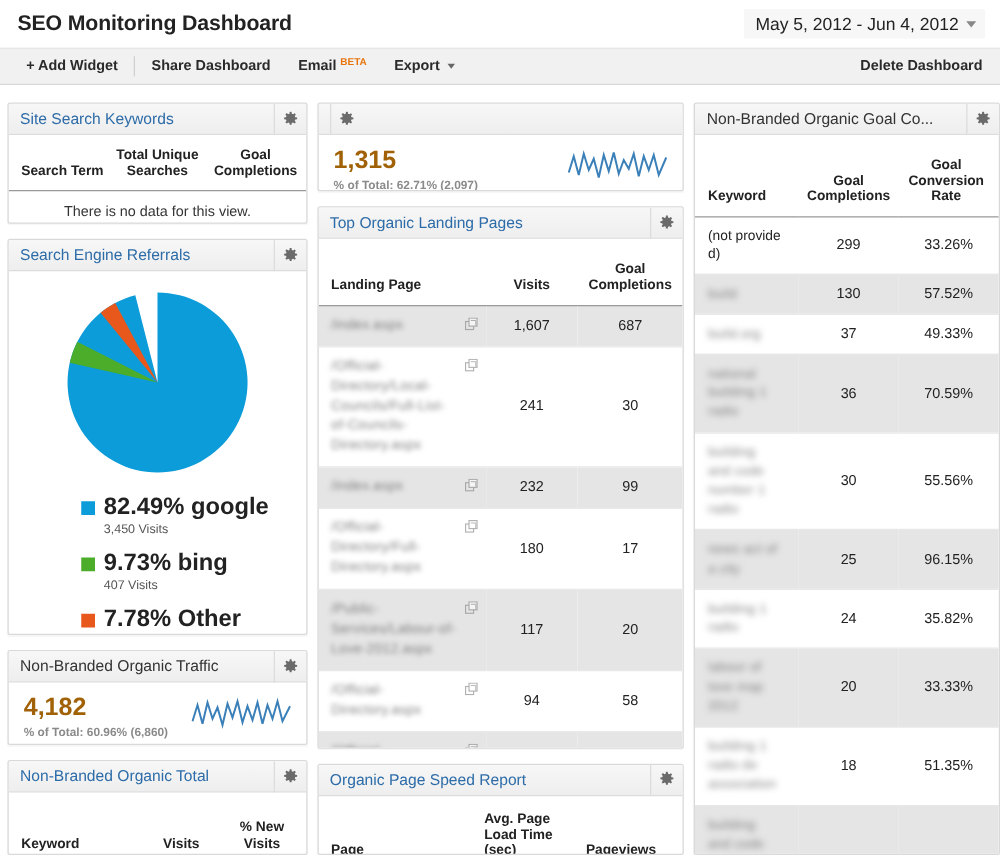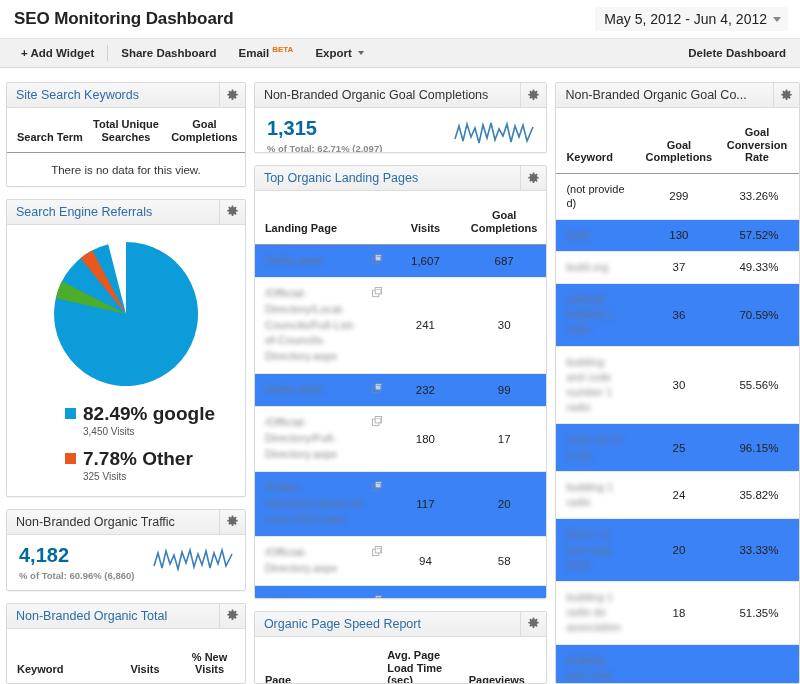--- a/index.html
+++ b/index.html
@@ -134,21 +134,21 @@
   }
   table.gt th.left { text-align: left; padding-left: 10px; }
   table.gt td {
     font-size: 11.5px; color:#222;
     padding: 8px 4px;
     border-bottom: 1px solid #e8e8e8;
     text-align: center;
     vertical-align: middle;
   }
   table.gt td.left { text-align: left; padding-left: 10px; }
-  table.gt tr.alt td { background: #3b82f6; }
+  table.gt tr.alt td { background: #e5e5e5; }
   .nodata {
     font-size: 11.5px; color:#333; text-align:center;
     padding: 11px 4px 12px 4px;
     border-bottom: 1px solid #e8e8e8;
   }
 
   
   .redact {
     display:inline-block;
     color: rgba(110,110,110,0.85);
@@ -165,21 +165,21 @@
   .lp-text { flex:1; min-width:0; }
   .ext-ico { flex-shrink:0; margin-top:1px; opacity:.65; }
 
   
   .metric-body {
     display:flex; align-items:center;
     padding: 9px 12px 12px 12px;
     min-height: 58px;
   }
   .metric-left { flex:1; }
-  .metric-big { font-size: 20px; font-weight: bold; color:#0369a1; line-height:1.1; }
+  .metric-big { font-size: 20px; font-weight: bold; color:#a16207; line-height:1.1; }
   .metric-sub { font-size: 9.5px; color:#8a8a8a; font-weight:bold; margin-top:4px; }
   .spark { flex-shrink:0; }
 
   
   .pie-body { padding: 14px 10px 14px 10px; }
   .pie-wrap { display:flex; justify-content:center; }
   .legend { margin: 14px 0 0 48px; }
   .lg-row { margin-bottom: 11px; }
   .lg-top { display:flex; align-items:center; gap:7px; }
   .lg-sw { width:11px; height:11px; flex-shrink:0; }
@@ -266,20 +266,27 @@
           <div class="legend">
             <div class="lg-row">
               <div class="lg-top">
                 <span class="lg-sw" style="background:#0c9cda"></span>
                 <span class="lg-label">82.49% google</span>
               </div>
               <div class="lg-sub">3,450 Visits</div>
             </div>
             <div class="lg-row">
               <div class="lg-top">
+                <span class="lg-sw" style="background:#4bad2a"></span>
+                <span class="lg-label">9.73% bing</span>
+              </div>
+              <div class="lg-sub">407 Visits</div>
+            </div>
+            <div class="lg-row">
+              <div class="lg-top">
                 <span class="lg-sw" style="background:#e8571b"></span>
                 <span class="lg-label">7.78% Other</span>
               </div>
               <div class="lg-sub">325 Visits</div>
             </div>
           </div>
         </div>
       </div>
 
       <div class="widget">
@@ -327,21 +334,20 @@
           </table>
         </div>
       </div>
 
     </div>
 
     <div class="col col-2">
 
       <div class="widget">
         <div class="w-head">
-          <div class="w-title plain">Non-Branded Organic Goal Completions</div>
           <div class="gear">
             <svg width="13" height="13" viewBox="0 0 16 16">
                 <path fill="#6b6b6b" d="M8 5.2A2.8 2.8 0 1 0 8 10.8 2.8 2.8 0 1 0 8 5.2zm0 1.4a1.4 1.4 0 1 1 0 2.8 1.4 1.4 0 0 1 0-2.8z"></path>
                 <path fill="#6b6b6b" d="M7.1 0.6h1.8l0.25 1.85 1.25 0.52 1.5-1.12 1.27 1.27-1.12 1.5 0.52 1.25L14.4 6.1v1.8l-1.85 0.25-0.52 1.25 1.12 1.5-1.27 1.27-1.5-1.12-1.25 0.52L8.9 13.4H7.1l-0.25-1.85-1.25-0.52-1.5 1.12-1.27-1.27 1.12-1.5L3.43 8.15 1.6 7.9V6.1l1.83-0.25 0.52-1.25-1.12-1.5 1.27-1.27 1.5 1.12 1.25-0.52z"></path>
               </svg>
           </div>
         </div>
         <div class="w-body metric-body">
           <div class="metric-left">
             <div class="metric-big">1,315</div>

